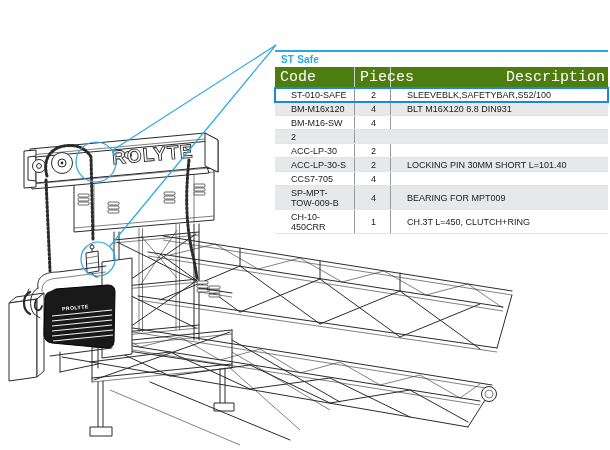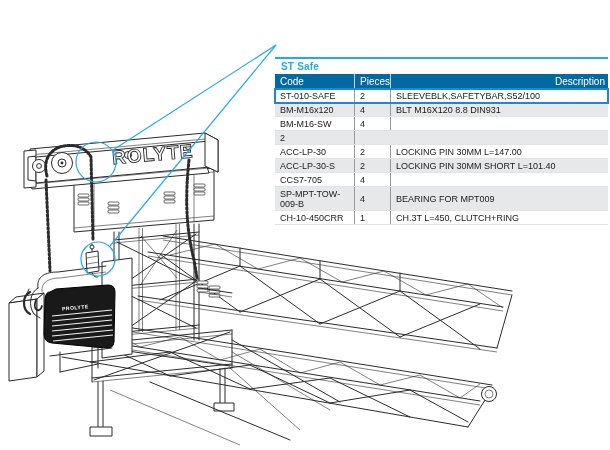--- a/index.html
+++ b/index.html
@@ -1,29 +1,29 @@
 <!DOCTYPE html>
 <html><head>
 <meta charset="utf-8">
 <style>
   html,body{margin:0;padding:0;background:#fff;}
   .stage{position:relative;width:610px;height:450px;background:#fff;overflow:hidden;
          font-family:"Liberation Sans",sans-serif;}
   .stage svg{position:absolute;left:0;top:0;}
 
   
-  .panel{position:absolute;left:275px;top:57px;width:333px;border-top:2px solid #29A9E1;}
+  .panel{position:absolute;left:275px;top:50px;width:333px;border-top:2px solid #29A9E1;}
   .panel-title{color:#29A9E1;font-size:10px;font-weight:bold;padding:2px 0 2px 6px;letter-spacing:.2px;}
   .grid-row{display:grid;grid-template-columns:80px 36px 1fr;align-items:stretch;}
-  .hdr{background:#0369a1;color:#fff;font-size:10px;}
+  .hdr{background:#4d7c0f;color:#fff;font-size:15px;font-family:Liberation Mono, monospace;}
   .hdr .cell{padding:2px 3px 2px 5px;border-right:1px solid #cfd0d1;}
   .hdr .cell:last-child{border-right:none;text-align:right;}
   .body .grid-row{font-size:9px;color:#1a1a1a;border-bottom:1px solid #e2e3e4;}
   .body .grid-row:nth-child(even){background:#E7E8EA;}
-  .body .cell{padding:2px 3px 1px 5px;line-height:10px;display:flex;align-items:center;}
+  .body .cell{padding:2px 3px 1px 16px;line-height:10px;display:flex;align-items:center;}
   .body .c1,.body .c2{border-right:1px solid #97999c;}
   .hl{outline:2px solid #1F87D9;outline-offset:-1px;position:relative;z-index:2;}
 
   
   .ln{stroke:#2b2b2b;stroke-width:1;fill:none;stroke-linejoin:round;stroke-linecap:round;}
   .tn{stroke:#2b2b2b;stroke-width:.6;fill:none;}
   .fw{fill:#fff;stroke:#2b2b2b;stroke-width:1;stroke-linejoin:round;}
   .chain{stroke:#2b2b2b;stroke-width:3;stroke-dasharray:2.2 2.1;fill:none;stroke-linecap:round;}
   .blue{stroke:#29A9E1;stroke-width:1.2;fill:none;}
   .dark{fill:#191919;stroke:#000;stroke-width:1;}
@@ -253,21 +253,20 @@
       <div class="grid-row">
         <div class="cell c1">BM-M16-SW</div>
         <div class="cell c2">4</div>
       </div>
       <div class="grid-row">
         <div class="cell c2">2</div>
       </div>
       <div class="grid-row">
         <div class="cell c1">ACC-LP-30</div>
         <div class="cell c2">2</div>
-        <div class="cell c3">LOCKING PIN 30MM L=147.00</div>
       </div>
       <div class="grid-row">
         <div class="cell c1">ACC-LP-30-S</div>
         <div class="cell c2">2</div>
         <div class="cell c3">LOCKING PIN 30MM SHORT L=101.40</div>
       </div>
       <div class="grid-row">
         <div class="cell c1">CCS7-705</div>
         <div class="cell c2">4</div>
       </div>

